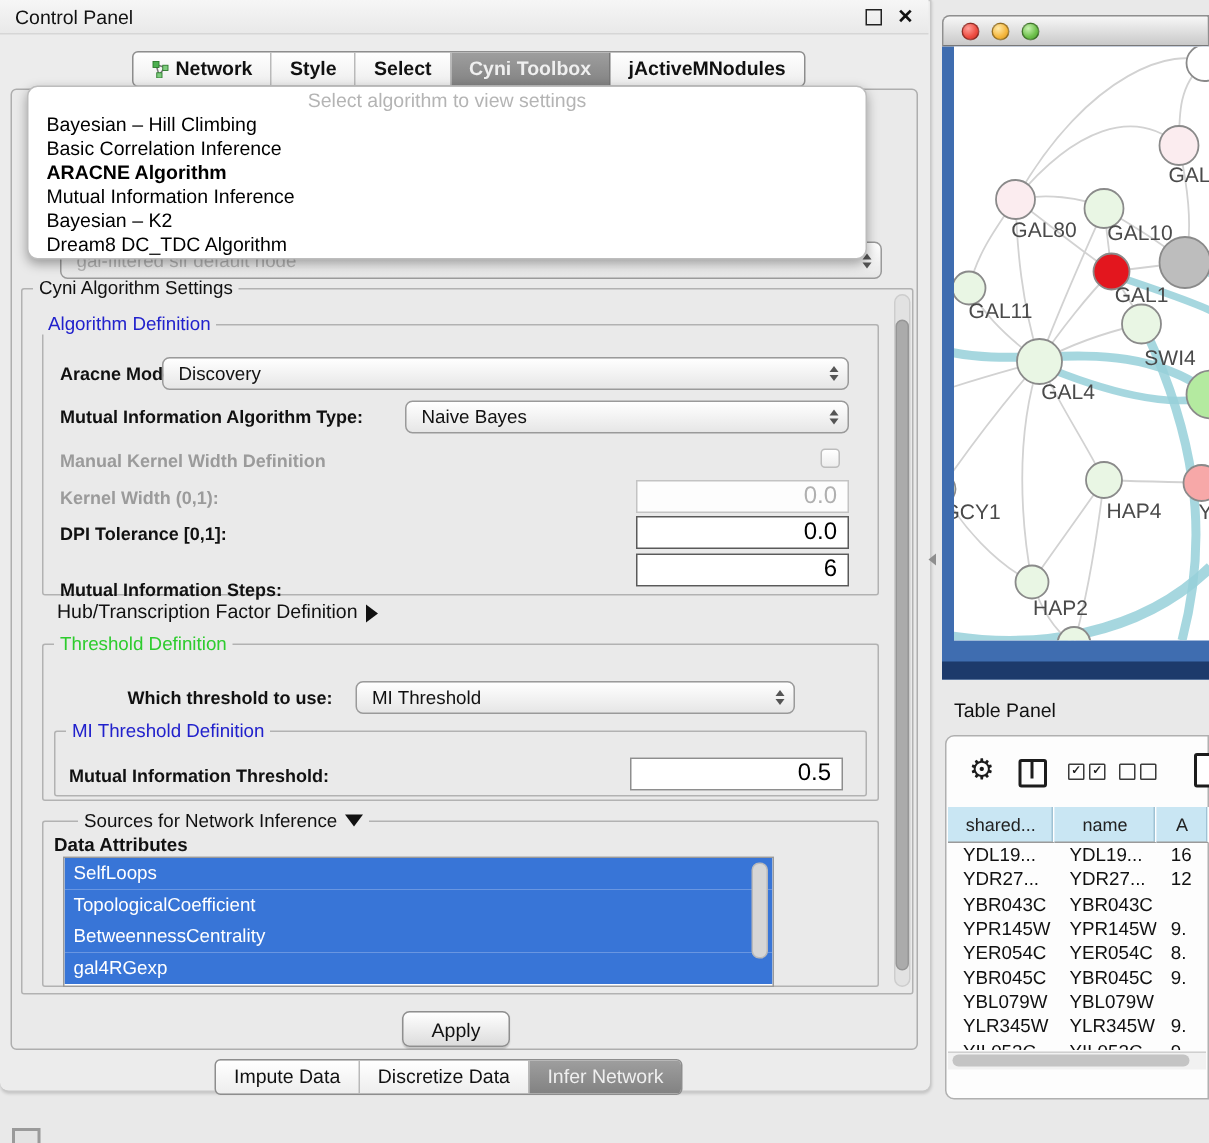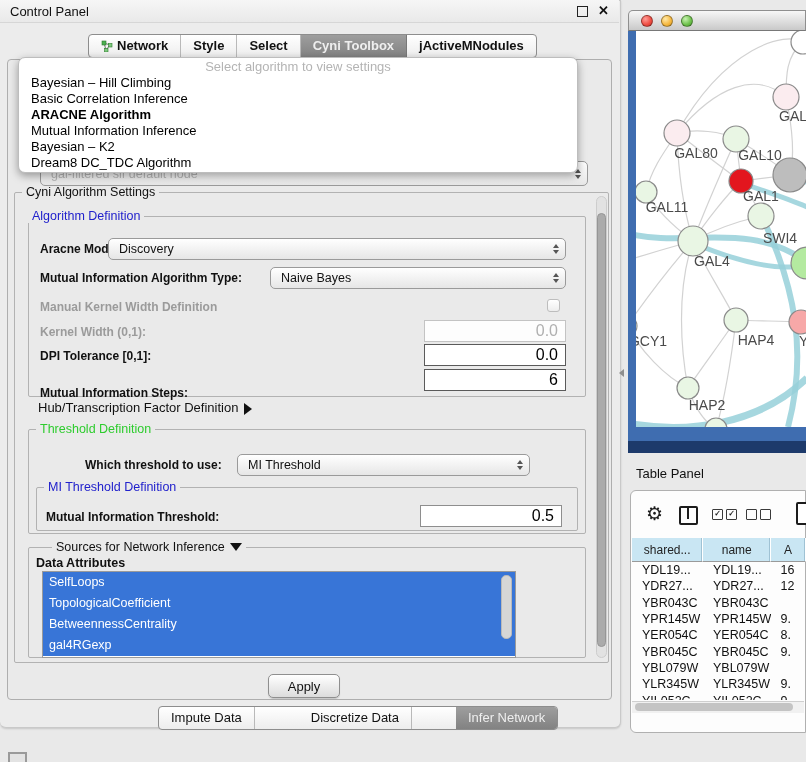--- a/index.html
+++ b/index.html
@@ -22,21 +22,21 @@
   .close-ic{font-size:13px;font-weight:bold;color:#111;line-height:10px;}
 
   
   .seg{display:inline-flex;border:1px solid #8d8d8d;border-radius:4px;
     background:linear-gradient(#ffffff,#ededed);overflow:hidden;font-size:13px;}
   .seg .s{padding:3px 12px 4px 12px;border-right:1px solid #b9b9b9;color:#111;
     display:flex;align-items:center;gap:4px;white-space:nowrap;}
   .seg .s:last-child{border-right:none;}
   .seg .s.sel{background:linear-gradient(#9e9e9e,#828282);color:#efefef;border-right-color:#787878;}
   #tab-bar{left:88px;top:34px;z-index:20;font-weight:bold;}
-  #bottom-tab-bar{left:158px;top:706px;z-index:20;gap:44px;}
+  #bottom-tab-bar{left:143px;top:706px;z-index:20;}
 
   
   #cp-content{left:7px;top:59px;width:605px;height:641px;background:#eaeaea;
     border:1px solid #aeaeae;border-radius:4px;box-sizing:border-box;}
 
   
   .combo{background:linear-gradient(#ffffff,#e6e6e6);border:1px solid #9a9a9a;
     border-radius:5px;box-sizing:border-box;font-size:12.5px;color:#111;
     display:flex;align-items:center;padding:0 20px 0 10px;}
   .combo .stepper{position:absolute;right:6px;top:50%;transform:translateY(-50%);

